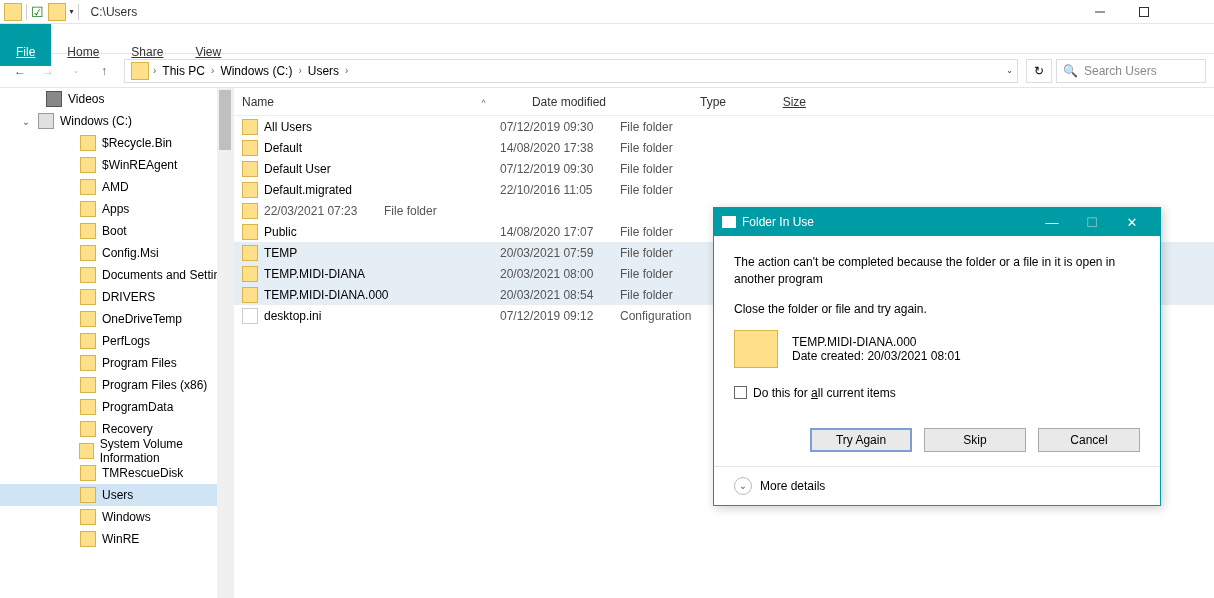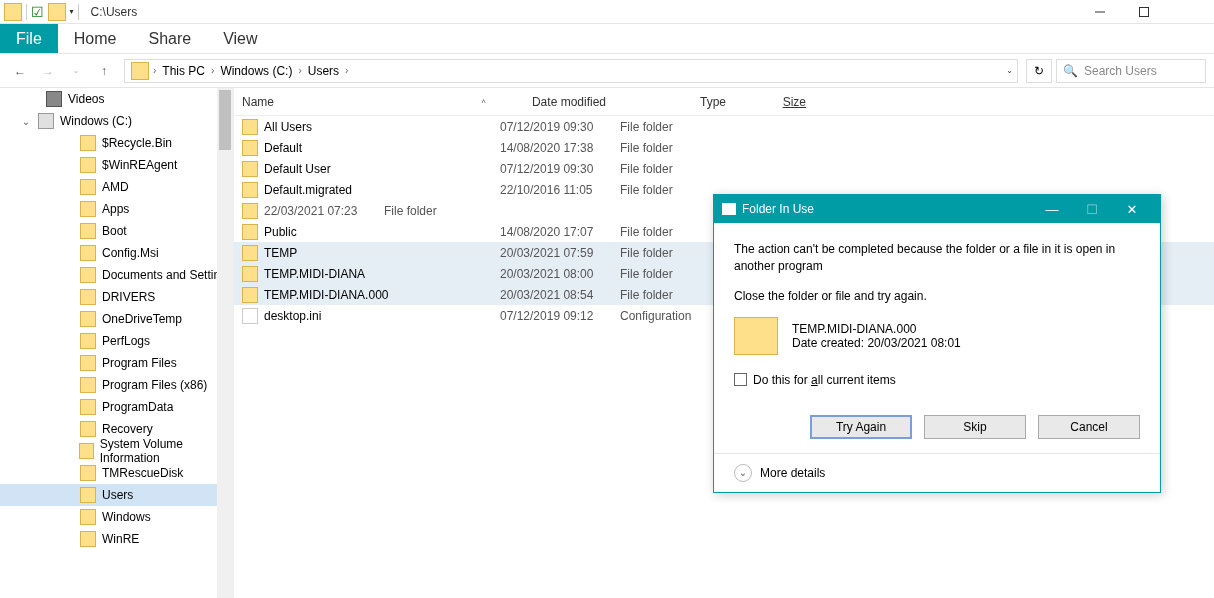--- a/index.html
+++ b/index.html
@@ -11,21 +11,21 @@
   .titlebar .qat { display: flex; align-items: center; gap: 4px; }
   .titlebar .qat .sep { width: 1px; height: 16px; background: #ccc; }
   .titlebar .title-text { margin-left: 8px; font-size: 12px; color: #333; }
   .titlebar .spacer { flex: 1; }
   .win-controls { display: flex; }
   .win-controls div { width: 44px; height: 24px; display: flex; align-items: center; justify-content: center; color: #333; }
   .win-controls svg { width: 10px; height: 10px; }
 
   
   .ribbon { display: flex; align-items: stretch; height: 30px; border-bottom: 1px solid #e5e5e5; }
-  .ribbon .tab { padding: 6px 16px; font-size: 16px; color: #333; cursor: default; }
+  .ribbon .tab { padding: 21px 16px; font-size: 12px; color: #333; cursor: default; text-decoration: underline; }
   .ribbon .tab.file { background: #009ca6; color: #fff; font-weight: normal; }
   .ribbon .tab:not(.file) { }
 
   
   .navbar { display: flex; align-items: center; height: 34px; padding: 0 8px; gap: 4px; border-bottom: 1px solid #e5e5e5; }
   .nav-btn { width: 24px; height: 24px; display: flex; align-items: center; justify-content: center; color: #555; }
   .nav-btn.disabled { color: #bbb; }
   .addr-folder-icon { width: 18px; height: 18px; background: #ffe08a; border: 1px solid #d8b44b; margin: 0 2px; }
   .breadcrumb { flex: 1; display: flex; align-items: center; height: 24px; border: 1px solid #ddd; padding: 0 4px; gap: 0; margin: 0 4px; font-size: 12px; }
   .breadcrumb .crumb { display: flex; align-items: center; gap: 2px; padding: 0 4px; }
@@ -58,21 +58,21 @@
   .sort-ind { font-size: 8px; color: #666; }
   .file-row { display: flex; align-items: center; height: 21px; font-size: 12px; padding-left: 8px; }
   .file-row .ficon { width: 16px; height: 16px; background: #ffe08a; border: 1px solid #d8b44b; margin-right: 6px; }
   .file-row .ficon.ini { background: #fff; border: 1px solid #ccc; position: relative; }
   .file-row.selected { background: #e5edf5; }
   .file-row .fname { width: 236px; }
   .file-row .fdate { width: 120px; color: #555; }
   .file-row .ftype { width: 120px; color: #555; }
 
   
-  .dialog { position: absolute; left: 713px; top: 194px; width: 448px; background: #fff; border: 1px solid #009ca6; box-shadow: 2px 2px 10px rgba(0,0,0,0.2); z-index: 10; }
+  .dialog { position: absolute; left: 713px; top: 207px; width: 448px; background: #fff; border: 1px solid #009ca6; box-shadow: 2px 2px 10px rgba(0,0,0,0.2); z-index: 10; }
   .dialog-title { background: #009ca6; color: #fff; display: flex; align-items: center; height: 28px; padding: 0 8px; font-size: 12px; }
   .dialog-title .dicon { width: 14px; height: 12px; background: #fff; margin-right: 6px; }
   .dialog-title .spacer { flex: 1; }
   .dialog-title .dctrl { width: 40px; text-align: center; font-size: 13px; }
   .dialog-body { padding: 18px 20px 14px; font-size: 12px; }
   .dialog-msg { margin-bottom: 14px; line-height: 1.4; }
   .dialog-sub { margin-bottom: 14px; }
   .dialog-fileinfo { display: flex; align-items: center; gap: 14px; margin-bottom: 18px; }
   .dialog-fileinfo .big-folder { width: 44px; height: 38px; background: #ffe08a; border: 1px solid #d8b44b; }
   .dialog-chk { display: flex; align-items: center; gap: 6px; margin-bottom: 14px; }

